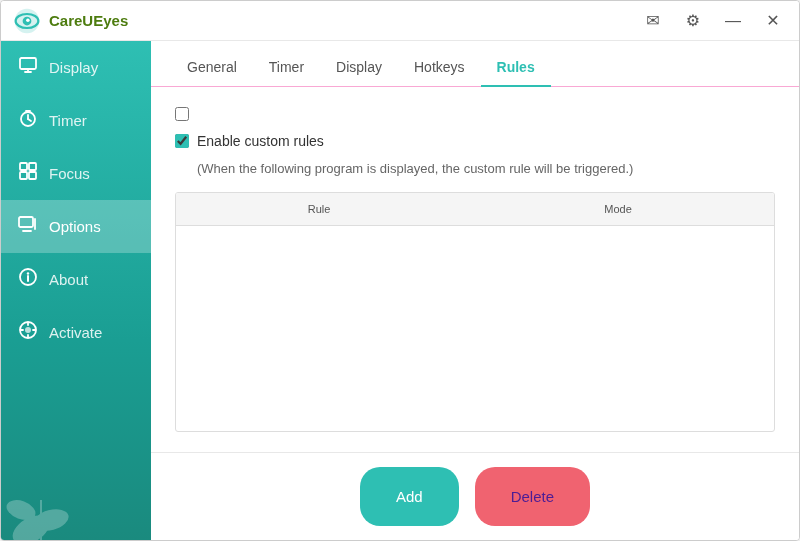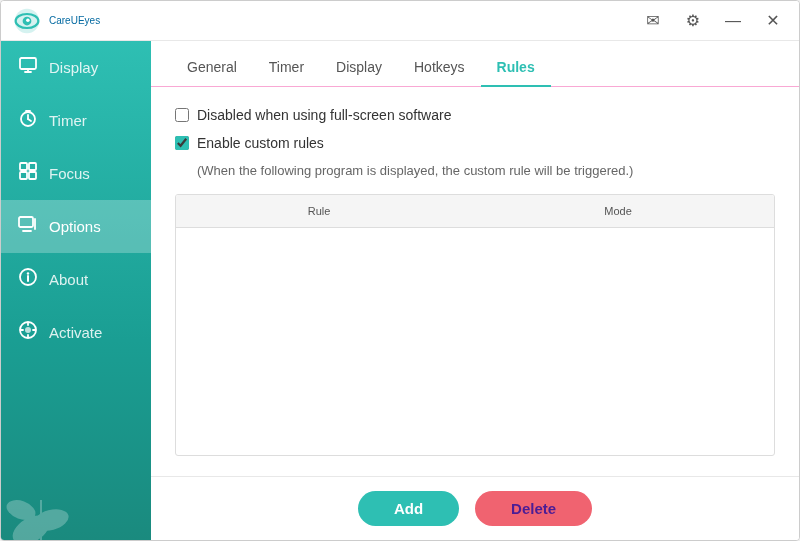--- a/index.html
+++ b/index.html
@@ -35,23 +35,23 @@
       display: flex;
       align-items: center;
       gap: 8px;
       flex: 1;
     }
     .app-logo {
       width: 28px;
       height: 28px;
     }
     .app-title {
-      font-size: 10px;
-      font-weight: 400;
-      color: #0369a1;
+      font-size: 15px;
+      font-weight: 700;
+      color: #4d7c0f;
     }
     .title-bar-right {
       display: flex;
       align-items: center;
       gap: 12px;
     }
     .title-btn {
       width: 28px;
       height: 28px;
       display: flex;
@@ -184,25 +184,25 @@
     
     .bottom-bar {
       display: flex;
       justify-content: center;
       gap: 16px;
       padding: 14px 24px;
       border-top: 1px solid #e8e8e8;
       flex-shrink: 0;
     }
     .btn {
-      padding: 9px 36px;
+      padding: 21px 36px;
       border: none;
       border-radius: 20px;
       font-size: 15px;
-      font-weight: 700;
+      font-weight: 400;
       cursor: pointer;
       transition: opacity 0.15s;
     }
     .btn-add {
       background: #2ebfb3;
       color: #fff;
     }
     .btn-delete {
       background: #f06370;
       color: #4c1d95;
@@ -336,21 +336,20 @@
           <span>Hotkeys</span>
         </div>
         <div class="tab active">
           <span>Rules</span>
         </div>
       </div>
 
       <div class="tab-content">
         <div class="checkbox-row">
           <input type="checkbox" id="cb-disabled" style="">
-          <label class="checkbox-label" for="cb-disabled">Disabled when using full-screen software</label>
         </div>
         <div class="checkbox-row">
           <input type="checkbox" id="cb-custom" checked="" style="">
           <label class="checkbox-label" for="cb-custom">Enable custom rules</label>
         </div>
         <div class="hint-text">(When the following program is displayed, the custom rule will be triggered.)</div>
 
         <div class="rules-table-container">
           <table class="rules-table">
             <thead>

